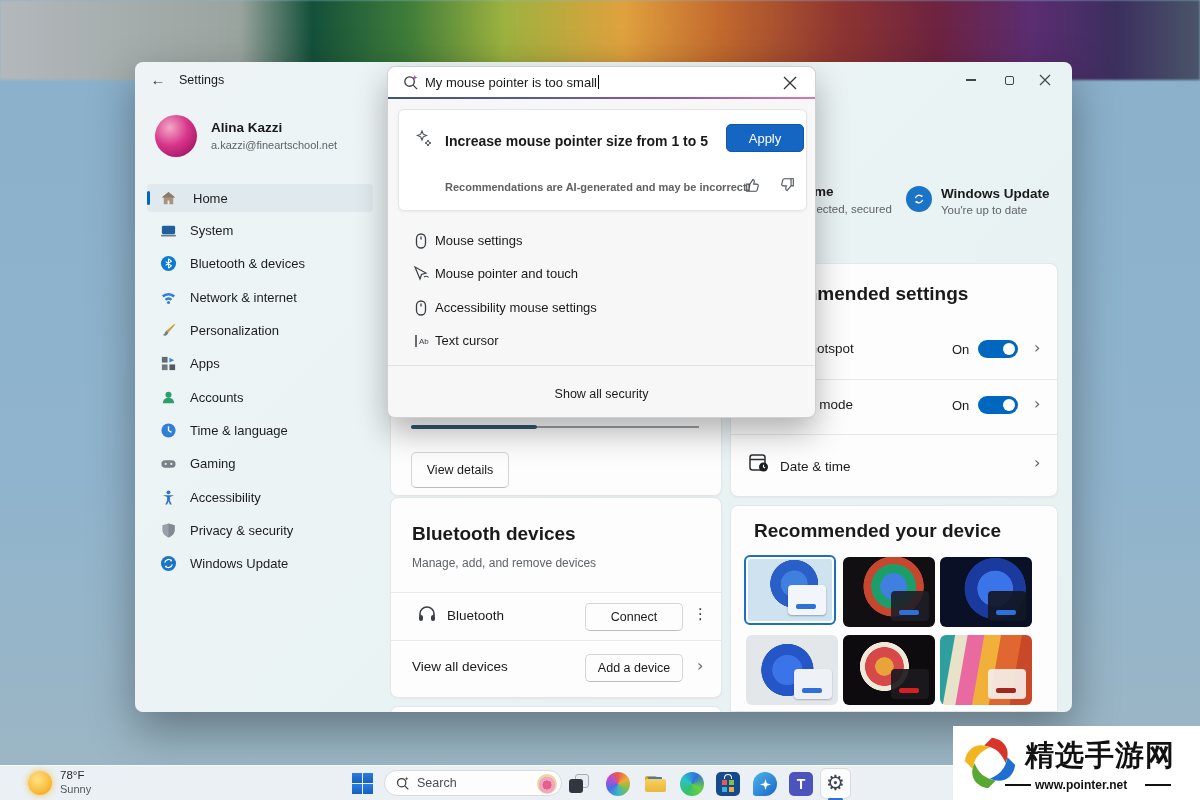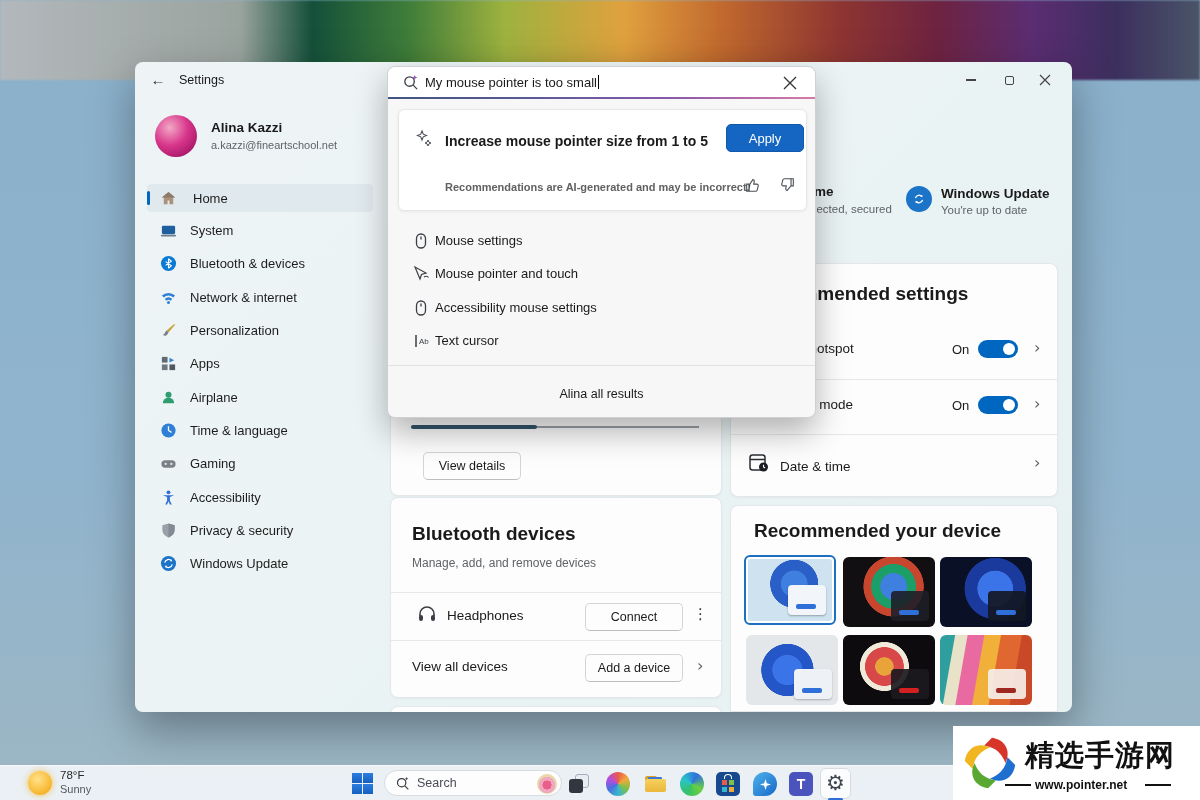--- a/index.html
+++ b/index.html
@@ -58,21 +58,21 @@
   #frag-status { position:absolute; left:675px; top:141px; font-size:11.5px; color:#5f6368; }
   #wu-ico { position:absolute; left:771px; top:124px; width:26px; height:26px; border-radius:50%;
     background:#1b74c8; display:flex; align-items:center; justify-content:center; }
   #wu-title { position:absolute; left:806px; top:124px; font-size:13.5px; font-weight:bold; color:#1a1a1a; }
   #wu-status { position:absolute; left:806px; top:142px; font-size:11.5px; color:#5f6368; }
 
   
   #card-storage { left:255px; top:238px; width:332px; height:196px; }
   #prog-track { position:absolute; left:276px; top:364px; width:288px; height:2px; background:#9aa0a6; }
   #prog-fill { position:absolute; left:276px; top:363px; width:126px; height:4px; background:#31566b; border-radius:2px; }
-  #view-details { left:288px; top:390px; width:98px; height:28px; }
+  #view-details { left:276px; top:390px; width:98px; height:36px; }
 
   
   #card-bt { left:255px; top:435px; width:332px; height:201px; }
   #bt-title { position:absolute; left:277px; top:461px; }
   #bt-sub { position:absolute; left:277px; top:494px; }
   #bt-div1 { left:256px; top:530px; width:330px; }
   #hp-ico { position:absolute; left:281px; top:541px; }
   #hp-label { position:absolute; left:312px; top:546px; font-size:13.5px; color:#1a1a1a; }
   #connect-btn { left:450px; top:541px; width:98px; height:28px; }
   #kebab { position:absolute; left:558px; top:543px; font-size:15px; color:#333; }
@@ -261,21 +261,21 @@
       </span>
     <span class="nav-label">Apps</span>
   </div>
   <div class="nav-item" style="top:321px">
     <span class="nav-ico">
         <svg width="17" height="17" viewBox="0 0 18 18">
           <circle cx="9" cy="6" r="3.2" fill="#2f9e6e"></circle>
           <path d="M3 15a6 6 0 0 1 12 0z" fill="#2f9e6e"></path>
         </svg>
       </span>
-    <span class="nav-label">Airplane</span>
+    <span class="nav-label">Accounts</span>
   </div>
   <div class="nav-item" style="top:354px">
     <span class="nav-ico">
         <svg width="17" height="17" viewBox="0 0 18 18">
           <circle cx="9" cy="9" r="7.5" fill="#2f7fd6"></circle>
           <path d="M9 4.5V9l3.2 2" stroke="#fff" stroke-width="1.4" fill="none"></path>
         </svg>
       </span>
     <span class="nav-label">Time &amp; language</span>
   </div>
@@ -338,21 +338,21 @@
   <div class="h2" id="bt-title">Bluetooth devices</div>
   <div class="sub" id="bt-sub">Manage, add, and remove devices</div>
   <div class="divider" id="bt-div1"></div>
   <div id="hp-ico">
     <svg width="22" height="22" viewBox="0 0 22 22">
         <path d="M4 13v-2a7 7 0 0 1 14 0v2" stroke="#3a3f45" stroke-width="1.6" fill="none"></path>
         <rect x="3" y="12" width="4" height="6" rx="2" fill="#3a3f45"></rect>
         <rect x="15" y="12" width="4" height="6" rx="2" fill="#3a3f45"></rect>
       </svg>
   </div>
-  <div id="hp-label">Headphones</div>
+  <div id="hp-label">Bluetooth</div>
   <div class="btn" id="connect-btn">Connect</div>
   <div id="kebab">⋮</div>
   <div class="divider" id="bt-div2"></div>
   <div id="viewall">View all devices</div>
   <div class="btn" id="adddev-btn">Add a device</div>
   <div class="chev" id="bt-chev">›</div>
   <div class="card" id="card-frag"></div>
 
   <div class="card" id="card-rec"></div>
   <div class="h2" id="rec-title">Recommended settings</div>
@@ -475,21 +475,21 @@
     <span class="rlabel">Accessibility mouse settings</span>
   </div>
   <div class="result" style="top:258px">
     <svg class="rico" viewBox="0 0 18 18">
         <path d="M4 3v12" stroke="#3a3f45" stroke-width="1.5"></path>
         <text x="7" y="12" font-size="8" fill="#3a3f45" font-family="Liberation Sans, sans-serif">Ab</text>
       </svg>
     <span class="rlabel">Text cursor</span>
   </div>
   <div id="res-div"></div>
-  <div id="show-all">Alina all results</div>
+  <div id="show-all">Show all security</div>
 </div>
 
 <div id="taskbar">
   <div id="weather-sun"></div>
   <div id="w-temp">78°F</div>
   <div id="w-cond">Sunny</div>
 
   <div id="start">
       <div></div>
       <div></div>

